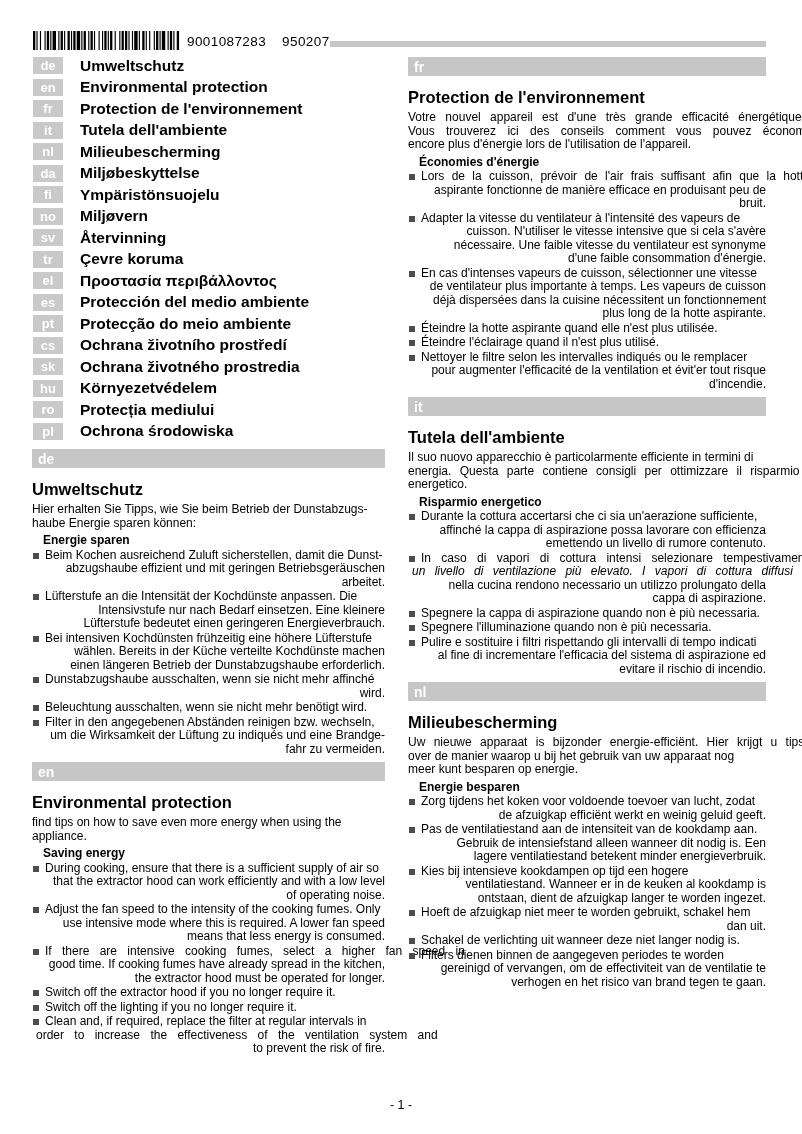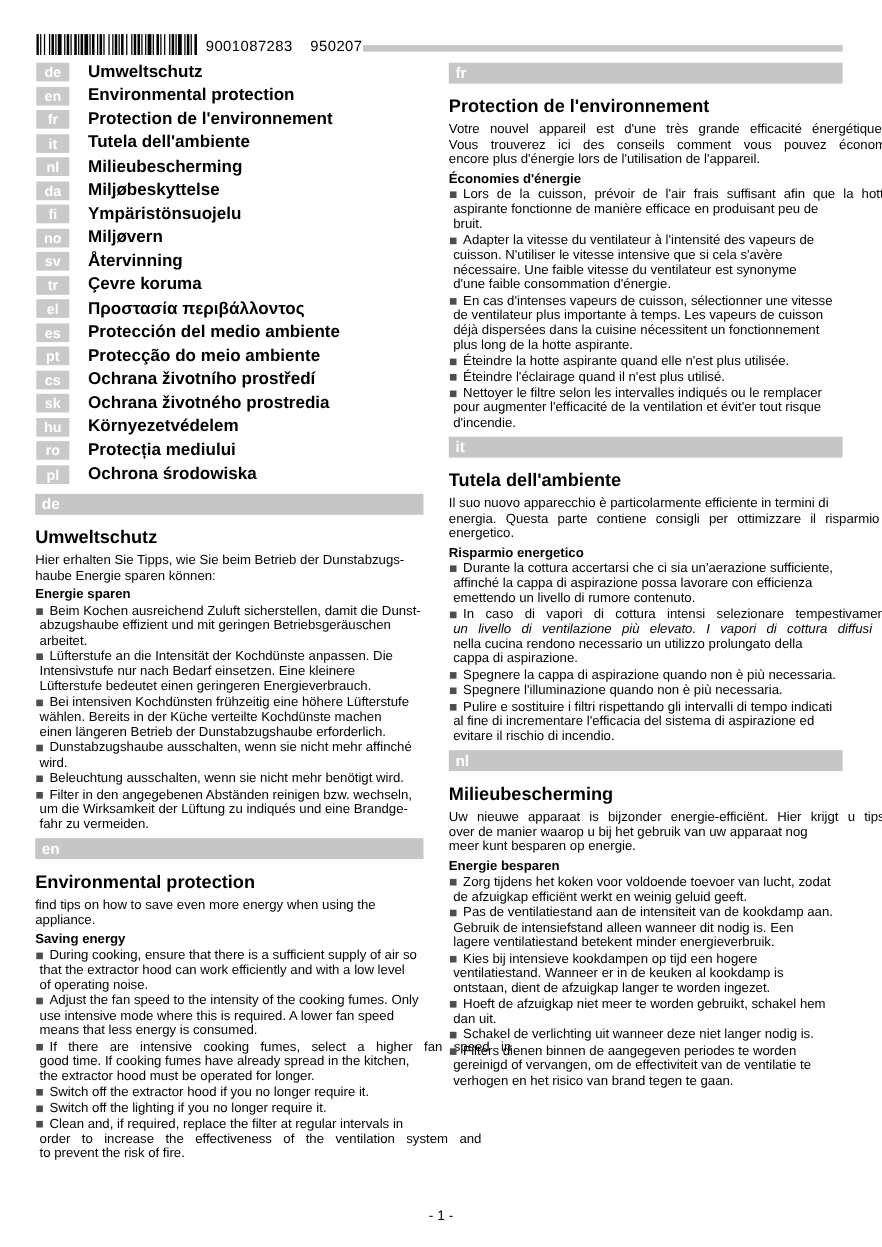--- a/index.html
+++ b/index.html
@@ -18,25 +18,25 @@
              font-weight:bold;font-size:13px;line-height:17px;text-align:center;}
   .idx-title{margin-left:17px;font-weight:bold;font-size:15.5px;white-space:nowrap;}
   
   #col-left{position:absolute;left:32px;top:449px;width:353px;}
   #col-right{position:absolute;left:408px;top:57px;width:358px;}
   .sec + .sec{margin-top:6px;}
   .sec-bar{height:19px;background:var(--bar,#c6c6c6);line-height:19px;padding-left:6px;}
   .sec-badge{color:#fff;font-weight:bold;font-size:14px;}
   .sec-title{margin:12px 0 5px 0;font-size:16.5px;font-weight:bold;line-height:18px;white-space:nowrap;}
   .sec-intro{margin:0 0 4px 0;}
-  .sec-sub{margin:4px 0 1px 0;font-size:12px;line-height:13.5px;font-weight:bold;white-space:nowrap;}
+  .sec-sub{margin:4px 0 1px 11px;font-size:12px;line-height:13.5px;font-weight:bold;white-space:nowrap;}
   .bl{white-space:nowrap;font-size:12px;line-height:13.5px;height:13.5px;}
   .bullet{position:relative;padding-left:13px;margin-top:1px;}
   .marker{position:absolute;left:1px;top:4px;width:6px;height:6px;background:var(--sq,#4d4d4d);}
-  .bl.cont{margin-left:-9px;}
+  .bl.cont{margin-left:-9px;text-align:right;}
   .page-num{position:absolute;left:0;right:0;top:1098px;text-align:center;font-size:12.5px;}
 </style>
 </head>
 <body>
 
 <div class="page" style="--bar: #c6c6c6; --badge: #c9c9c9; --sq: #4d4d4d;">
   <div class="barcode-row">
     <svg id="barcode" class="barcode-svg" width="147" height="19">
         <rect x="0.00" y="0" width="2.30" height="19" fill="#000"></rect>
         <rect x="3.45" y="0" width="1.15" height="19" fill="#000"></rect>

